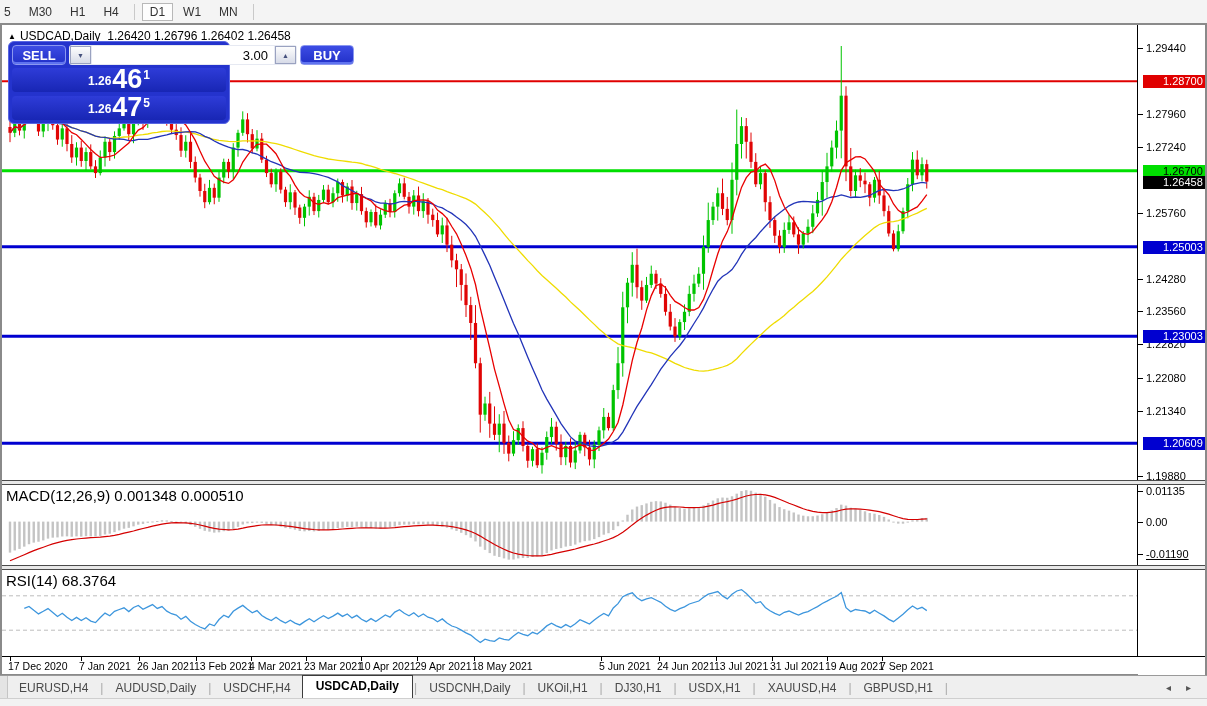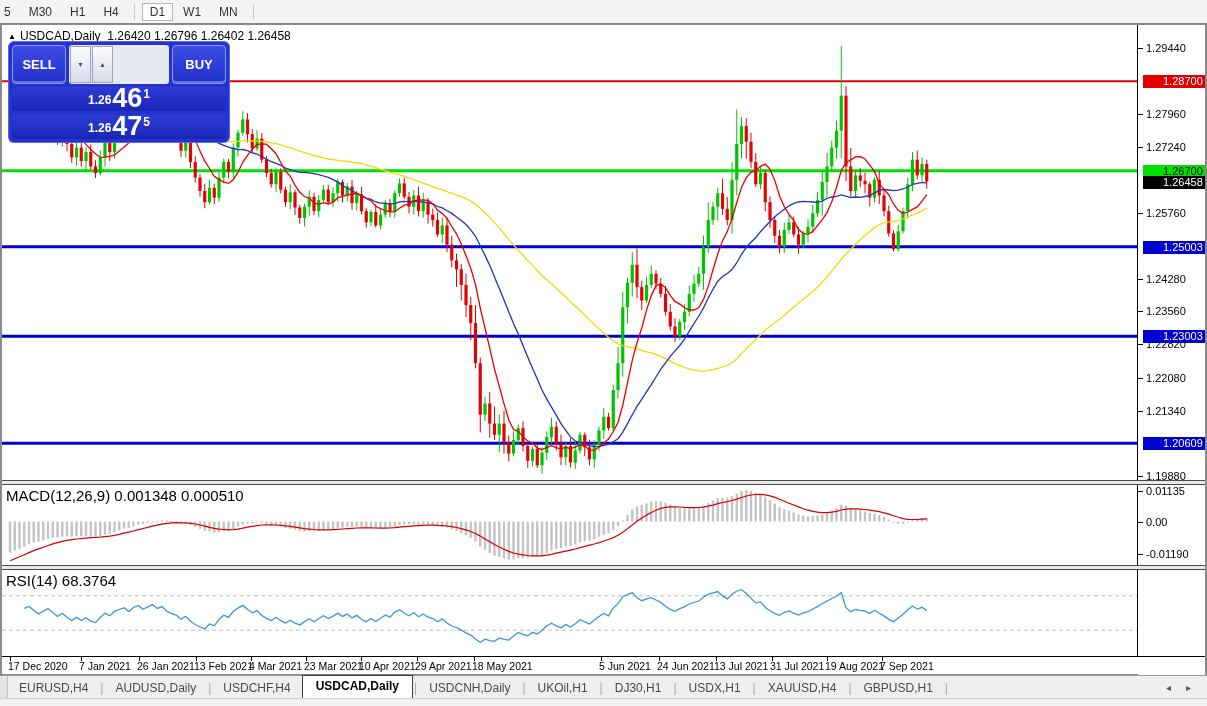--- a/index.html
+++ b/index.html
@@ -37,21 +37,21 @@
 
   .axis-label{position:absolute;left:8px;line-height:13px;height:13px;white-space:nowrap;text-align:right;}
   .axis-label.hl{left:5px;padding:0 20px;border-radius:0;}
   .axis-tick{position:absolute;left:0;width:5px;height:1px;background:#000;}
   .date-label{position:absolute;top:3px;font-size:10.5px;color:#000;white-space:nowrap;}
   .date-tick{position:absolute;top:0;width:1px;height:4px;background:#000;}
 
   
   .trade-panel{position:absolute;left:6px;top:16px;width:214px;background:#2433cd;
                border:1px solid #5866e2;border-radius:6px;padding:3px;z-index:6;}
-  .tp-row1{display:flex;gap:3px;height:39px;}
+  .tp-row1{display:flex;gap:3px;height:20px;}
   .tp-btn{flex:0 0 52px;background:linear-gradient(#3c4ce4,#2130c8);border:1px solid #8a97f0;
           border-radius:4px;color:#fff;font-weight:bold;font-size:13px;display:flex;
           align-items:center;justify-content:center;box-shadow:inset 0 -2px 0 #5f73ef;}
   .tp-spin{flex:1;display:flex;background:#e6e9f2;border-radius:3px;padding:1px;gap:1px;}
   .tp-spin-btn{width:19px;background:linear-gradient(#fdfdfd,#d7dbe8);border:1px solid #9aa2c0;
                display:flex;align-items:center;justify-content:center;color:#44507c;font-size:7px;}
   .tp-vol{flex:1;min-width:20px;border:none;background:#fff;text-align:right;font-size:13px;
           padding:0 6px 0 0;font-family:"Liberation Sans",sans-serif;outline:none;}
   .tp-row2{display:flex;gap:4px;margin-top:3px;flex-direction:column;}
   .tp-price{flex:1;height:28px;background:linear-gradient(#2e3cd8,#1826b4);border-radius:4px;
@@ -500,20 +500,21 @@
           <span>1.26420 1.26796 1.26402 1.26458</span>
         </div>
 
         <div class="trade-panel">
           <div class="tp-row1">
             <div class="tp-btn">SELL</div>
             <div class="tp-spin">
               <div class="tp-spin-btn">
                   <span>▼</span>
                 </div>
+              <input class="tp-vol" value="3.00" style="">
               <div class="tp-spin-btn">
                   <span>▲</span>
                 </div>
             </div>
             <div class="tp-btn">BUY</div>
           </div>
           <div class="tp-row2">
             <div class="tp-price">
               <span class="tp-small">1.26</span>
               <span class="tp-big">46</span>
@@ -761,21 +762,21 @@
             <polyline points="8.0,75.8 12.8,73.7 17.5,71.8 22.3,69.7 27.0,67.6 31.8,65.6 36.5,63.9 41.3,62.2 46.0,60.5 50.8,58.9 55.5,57.6 60.3,56.4 65.0,55.4 69.8,54.7 74.5,54.0 79.3,53.5 84.0,53.1 88.8,52.7 93.5,52.5 98.3,52.2 103.0,51.6 107.8,51.1 112.5,50.3 117.3,49.3 122.0,48.2 126.8,47.1 131.5,46.0 136.3,44.7 141.0,43.5 145.8,42.4 150.5,41.2 155.3,40.2 160.0,39.2 164.8,38.4 169.5,37.9 174.3,37.7 179.0,37.8 183.8,37.9 188.5,38.3 193.3,39.0 198.0,40.0 202.8,41.2 207.5,42.3 212.3,43.3 217.0,44.1 221.8,44.5 226.5,44.8 231.3,44.6 236.0,44.1 240.8,43.2 245.5,42.2 250.3,41.4 255.0,40.6 259.8,40.0 264.5,39.8 269.3,39.9 274.0,40.0 278.8,40.3 283.5,40.9 288.3,41.4 293.0,42.1 297.8,42.9 302.5,43.6 307.3,44.1 312.0,44.5 316.8,44.8 321.5,44.9 326.3,44.9 331.0,44.7 335.8,44.4 340.5,44.0 345.3,43.6 350.0,43.3 354.8,43.0 359.5,42.8 364.3,42.8 369.0,42.9 373.8,43.0 378.5,43.2 383.3,43.1 388.0,43.0 392.8,42.7 397.5,42.2 402.3,41.7 407.0,41.3 411.8,40.9 416.5,40.6 421.3,40.3 426.0,40.2 430.8,40.1 435.5,40.4 440.3,40.6 445.0,41.0 449.8,41.7 454.5,42.5 459.3,43.6 464.0,44.9 468.8,46.5 473.5,48.5 478.3,51.1 483.0,53.9 487.8,56.7 492.5,59.5 497.3,62.0 502.0,64.3 506.8,66.4 511.5,68.0 516.3,69.1 521.0,69.9 525.8,70.5 530.5,70.8 535.3,70.9 540.0,70.8 544.8,70.2 549.5,69.3 554.3,68.2 559.0,67.2 563.8,66.1 568.5,65.1 573.3,64.0 578.0,62.7 582.8,61.4 587.5,60.2 592.3,59.0 597.0,57.6 601.8,56.0 606.5,54.5 611.3,52.6 616.0,50.3 620.8,47.3 625.5,43.8 630.3,39.9 635.0,36.3 639.8,33.0 644.5,30.1 649.3,27.5 654.0,25.2 658.8,23.4 663.5,22.3 668.3,21.8 673.0,21.8 677.8,22.0 682.5,22.4 687.3,22.6 692.0,22.6 696.8,22.5 701.5,22.1 706.3,21.2 711.0,20.1 715.8,18.7 720.5,17.5 725.3,16.6 730.0,15.5 734.8,14.1 739.5,12.5 744.3,11.0 749.0,10.0 753.8,9.5 758.5,9.4 763.3,9.9 768.0,10.9 772.8,12.4 777.5,14.3 782.3,16.3 787.0,18.2 791.8,20.0 796.5,21.9 801.3,23.7 806.0,25.2 810.8,26.4 815.5,27.2 820.3,27.6 825.0,27.6 829.8,27.2 834.5,26.3 839.3,25.0 844.0,24.1 848.8,23.8 853.5,23.8 858.3,24.1 863.0,24.5 867.8,25.2 872.5,25.9 877.3,26.7 882.0,27.8 886.8,29.1 891.5,30.7 896.3,32.3 901.0,33.6 905.8,34.4 910.5,34.5 915.3,34.5 920.0,34.2 924.8,33.9" fill="none" stroke="#D40000" stroke-width="1.2"></polyline>
           </svg>
         <div class="ind-label">MACD(12,26,9) 0.001348 0.000510</div>
       </div>
       <div class="axis-part" id="macd-axis">
           <div class="axis-tick" style="top: 6px;"></div>
           <div class="axis-label" style="top: 0px;">0.01135</div>
           <div class="axis-tick" style="top: 37px;"></div>
           <div class="axis-label" style="top: 31px;">0.00</div>
           <div class="axis-tick" style="top: 69px;"></div>
-          <div class="axis-label" style="top: 63px;">-0.01190</div>
+          <div class="axis-label" style="top: 63px; text-decoration: underline;">-0.01190</div>
         </div>
     </div>
 
     <div class="splitter"></div>
 
     <div class="row" id="rsi-row">
       <div class="chart-part">
         <svg id="rsi-svg" width="1136" height="86">
             <line x1="0" x2="1136" y1="25.8" y2="25.8" stroke="#bdbdbd" stroke-width="1" stroke-dasharray="4 3"></line>
             <line x1="0" x2="1136" y1="60.199999999999996" y2="60.199999999999996" stroke="#bdbdbd" stroke-width="1" stroke-dasharray="4 3"></line>

